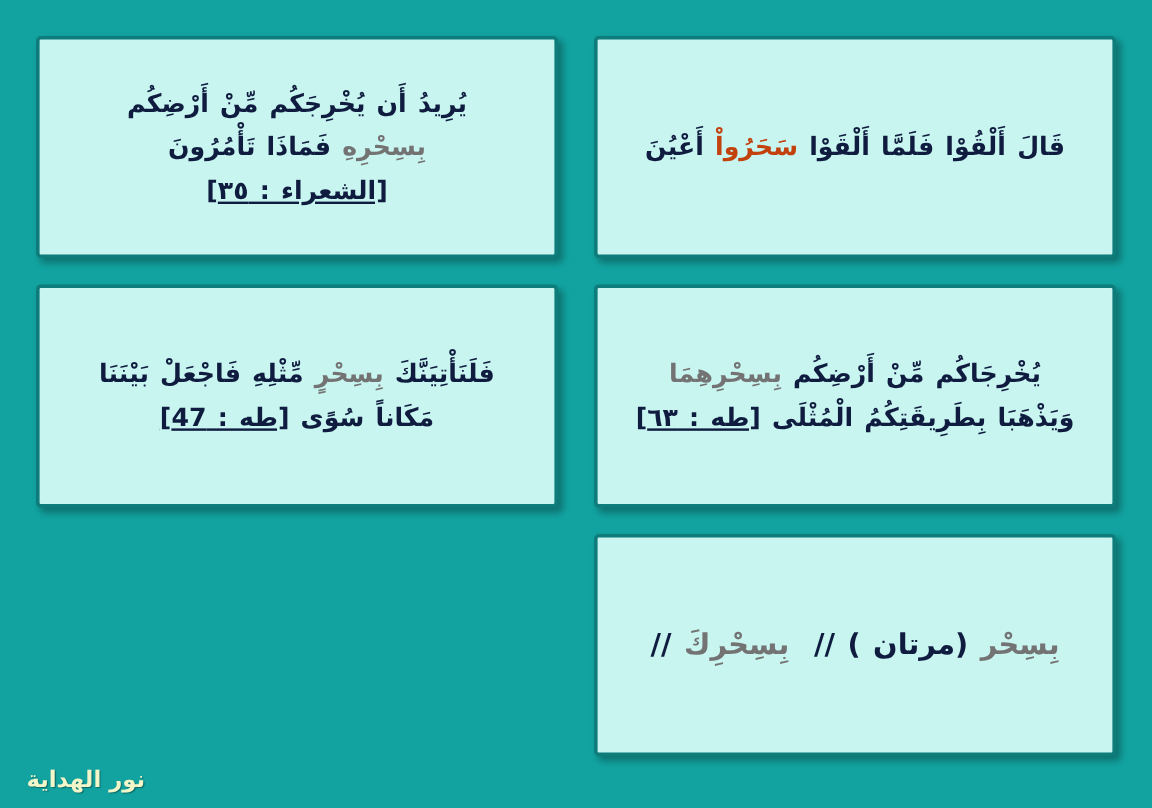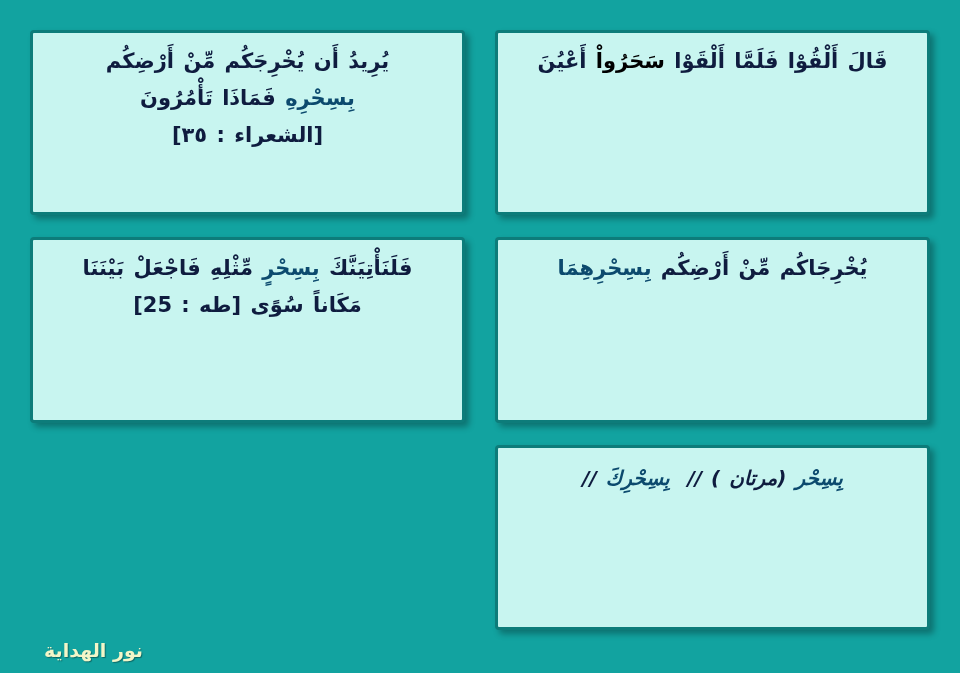--- a/index.html
+++ b/index.html
@@ -30,59 +30,59 @@
     gap: 22px 30px;
     width: 100%;
     height: 600px;
   }
   .card {
     background: #c8f5f0;
     border: 3px solid #0d7c7a;
     border-radius: 4px;
     box-shadow: 4px 4px 6px rgba(0,0,0,0.30);
     display: flex;
-    align-items: flex-start;
+    align-items: center;
     justify-content: center;
     padding: 10px 14px;
     box-sizing: border-box;
   }
   .card-text {
     text-align: center;
     direction: rtl;
     font-family: "DejaVu Sans", sans-serif;
     font-size: 21px;
     line-height: 1.75;
     font-weight: bold;
     color: #0f1c3f;
     word-spacing: 2px;
   }
   .card-text .hl {
-    color: #0c4a6e;
+    color: #737373;
   }
   .card-text .hl2 {
-    color: #000000;
+    color: #c2410c;
   }
   .card-text .ref {
     color: #0f1c3f;
+    text-decoration: underline;
   }
   .watermark {
     position: absolute;
-    left: 44px;
+    left: 22px;
     bottom: 12px;
     color: #f3f6c8;
     font-family: "DejaVu Sans", sans-serif;
     font-size: 19px;
     font-weight: bold;
     direction: rtl;
     text-shadow: 1px 1px 1px rgba(0,0,0,0.35);
   }
   .small-card .card-text {
-    font-size: 20px;
+    font-size: 24px;
     line-height: 2.0;
-    font-style: italic;
   }
 </style>
 </head>
 <body>
 
 <div class="page">
 
   <div class="grid">
 
     <div class="card">
@@ -106,30 +106,33 @@
         </div>
       </div>
     </div>
 
 
     <div class="card">
       <div class="card-text">
         <div>
           يُخْرِجَاكُم مِّنْ أَرْضِكُم <span class="hl">بِسِحْرِهِمَا</span>
         </div>
+        <div>
+          وَيَذْهَبَا بِطَرِيقَتِكُمُ الْمُثْلَى <span class="ref">[طه : ٦٣]</span>
+        </div>
       </div>
     </div>
 
     <div class="card">
       <div class="card-text">
         <div>
           فَلَنَأْتِيَنَّكَ <span class="hl">بِسِحْرٍ</span> مِّثْلِهِ فَاجْعَلْ بَيْنَنَا
         </div>
         <div>
-          مَكَاناً سُوًى <span class="ref">[طه : 25]</span>
+          مَكَاناً سُوًى <span class="ref">[طه : 47]</span>
         </div>
       </div>
     </div>
 
     <div class="card small-card">
       <div class="card-text">
         <div>
           <span class="hl">بِسِحْر</span> (مرتان ) //&nbsp; <span class="hl">بِسِحْرِكَ</span> //
         </div>
       </div>

